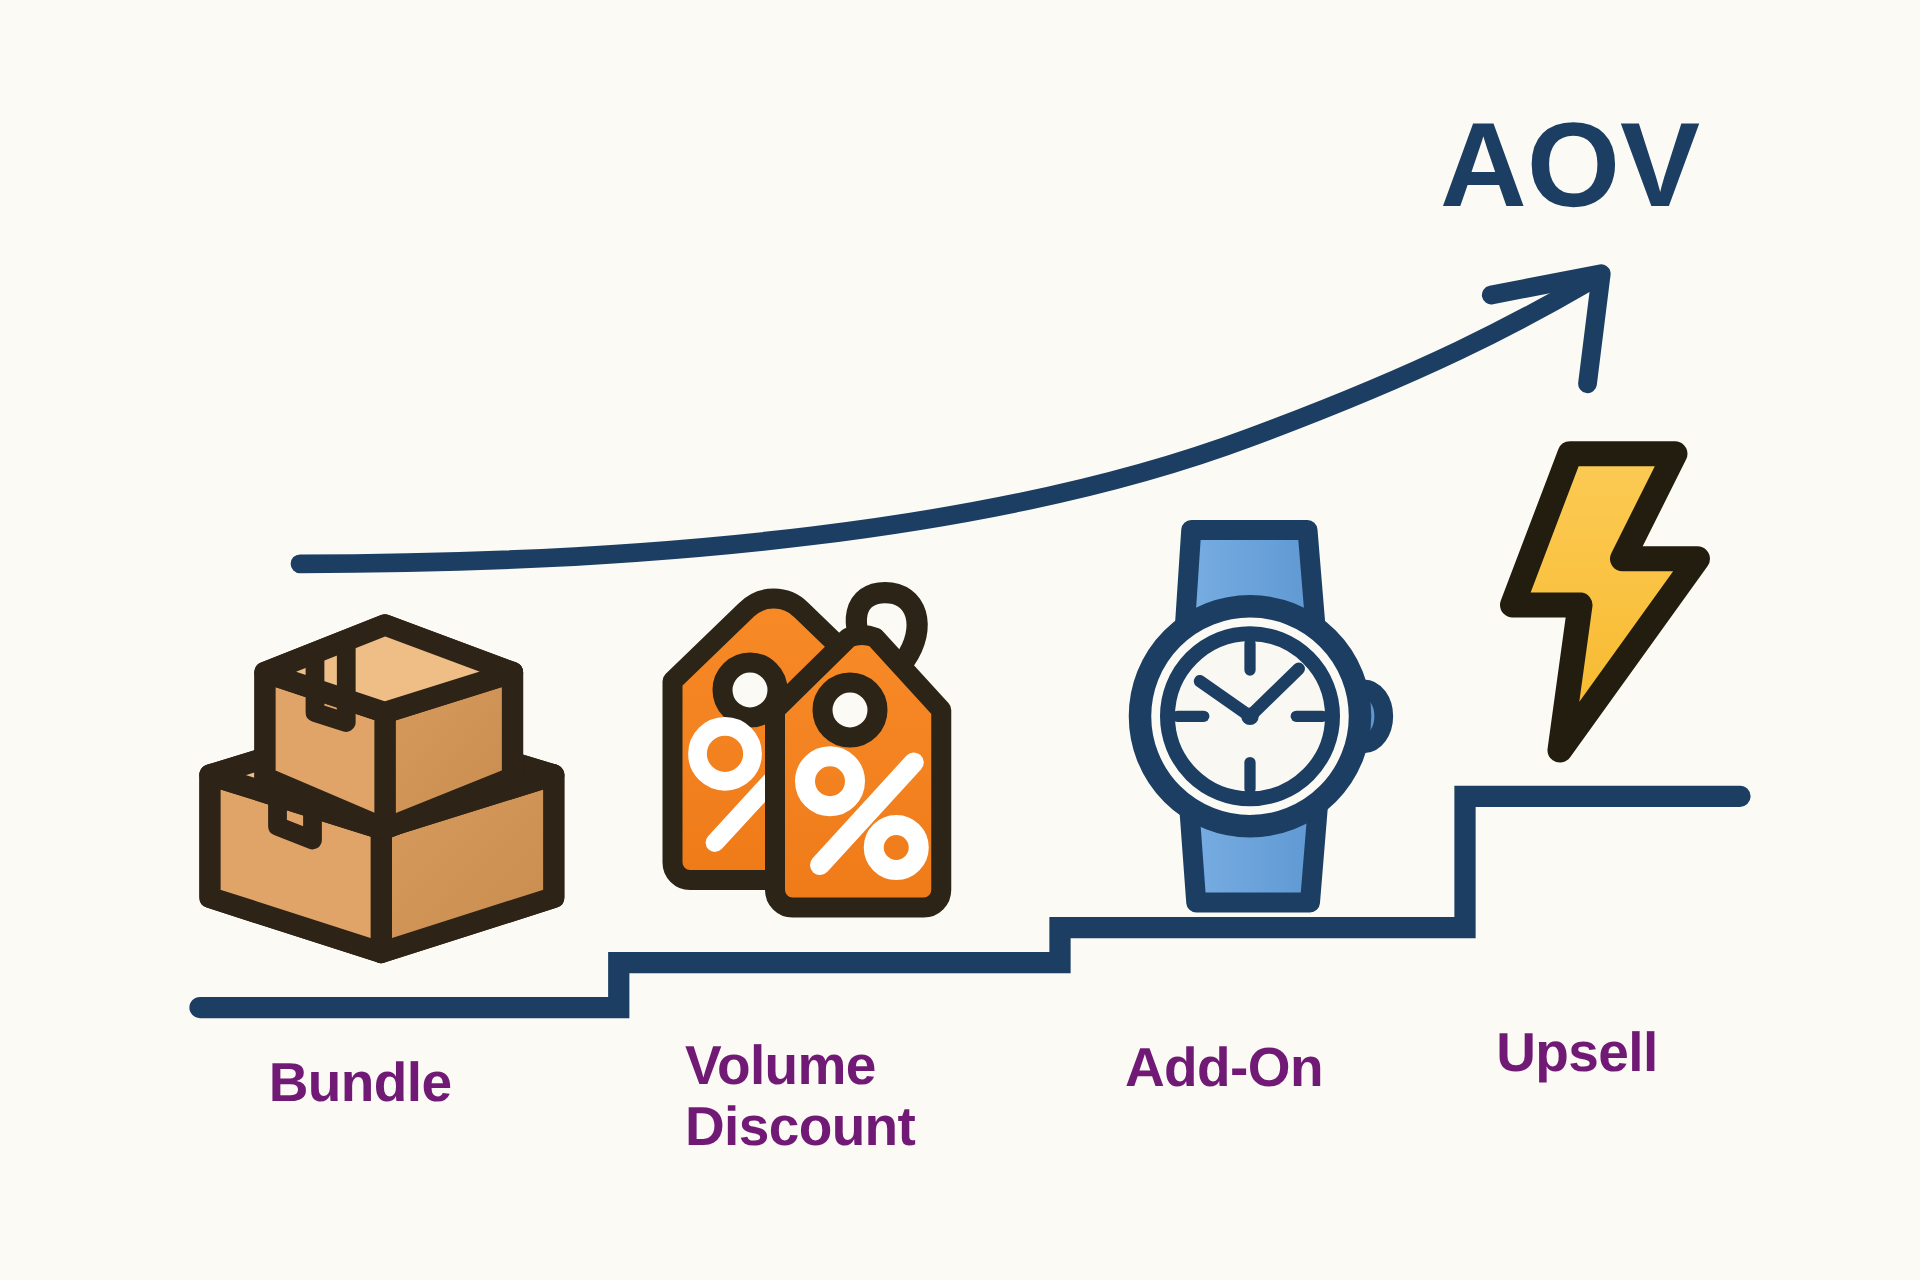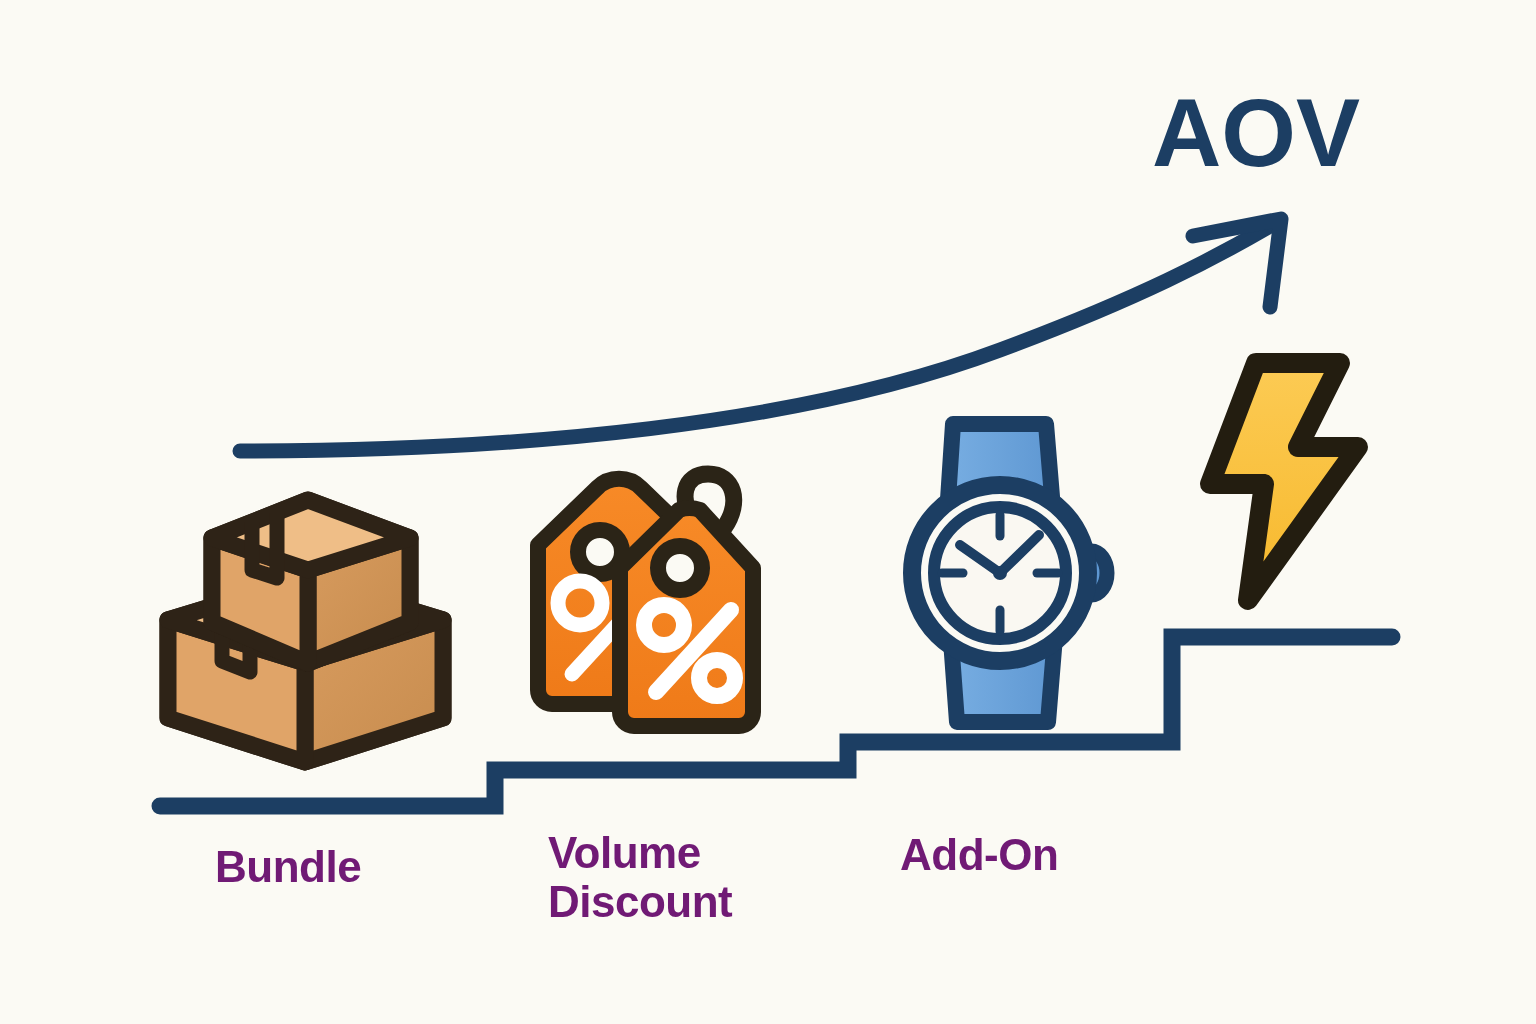--- a/index.html
+++ b/index.html
@@ -169,14 +169,15 @@
 
   <div id="label-aov" class="aov">AOV</div>
 
   <div id="label-bundle" class="lbl">Bundle</div>
 
   <div id="label-volume" class="lbl">Volume
 Discount</div>
 
   <div id="label-addon" class="lbl">Add-On</div>
 
+  <div id="label-upsell" class="lbl">Upsell</div>
 
 </div>
 
 </body></html>

